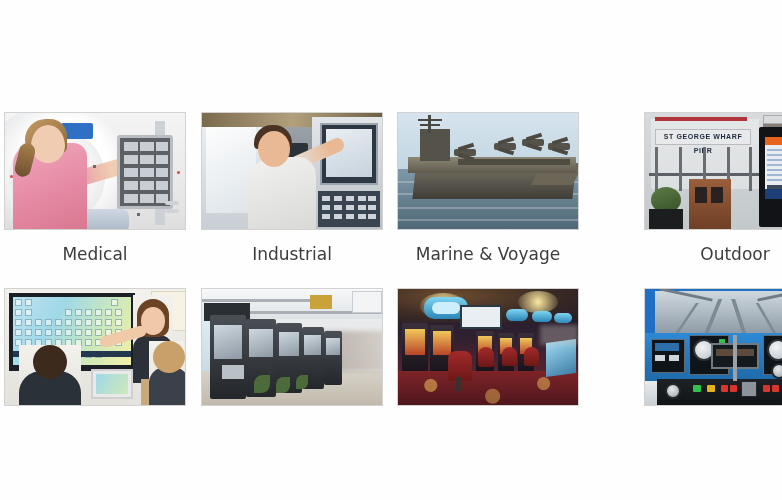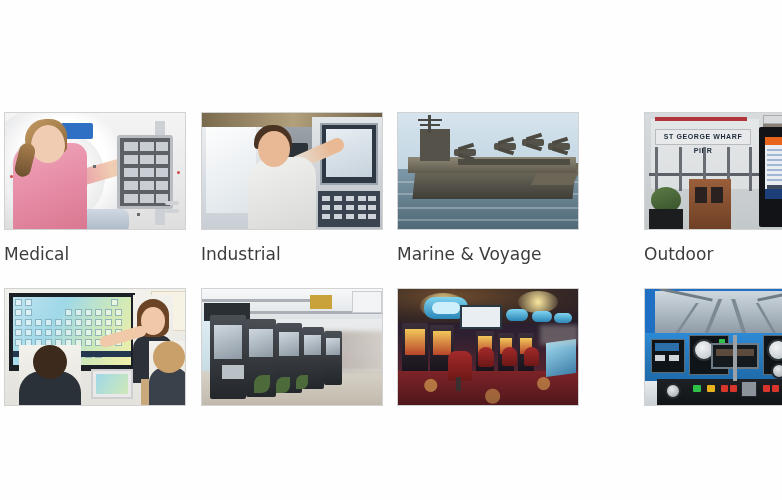--- a/index.html
+++ b/index.html
@@ -22,21 +22,21 @@
   .cell.c1{left:201px;}
   .cell.c2{left:397px;}
   .cell.c3{left:596px;margin-left:48px;}
 
   .thumb{
     position:relative;width:182px;height:118px;overflow:hidden;
     border:1px solid #d2d2d2;background:#cfd3d6;box-sizing:border-box;
   }
   .thumb .scene{position:absolute;inset:0;}
   .caption{
-    margin-top:14px;font-size:17px;color:#3c3c3c;
+    margin-top:14px;text-align:center;font-size:17px;color:#3c3c3c;
     font-family:"DejaVu Sans","Liberation Sans",sans-serif;font-weight:400;
   }
   .caption.small{font-size:12px;margin-top:16px;color:#3c3c3c;}
 
   
   .sh{position:absolute;}
 
   
   .med{background:linear-gradient(180deg,#f4f4f4 0%,#e9e9ea 60%,#dedede 100%);}
   .med .gantry{left:-24px;top:-8px;width:150px;height:128px;border-radius:50%;

